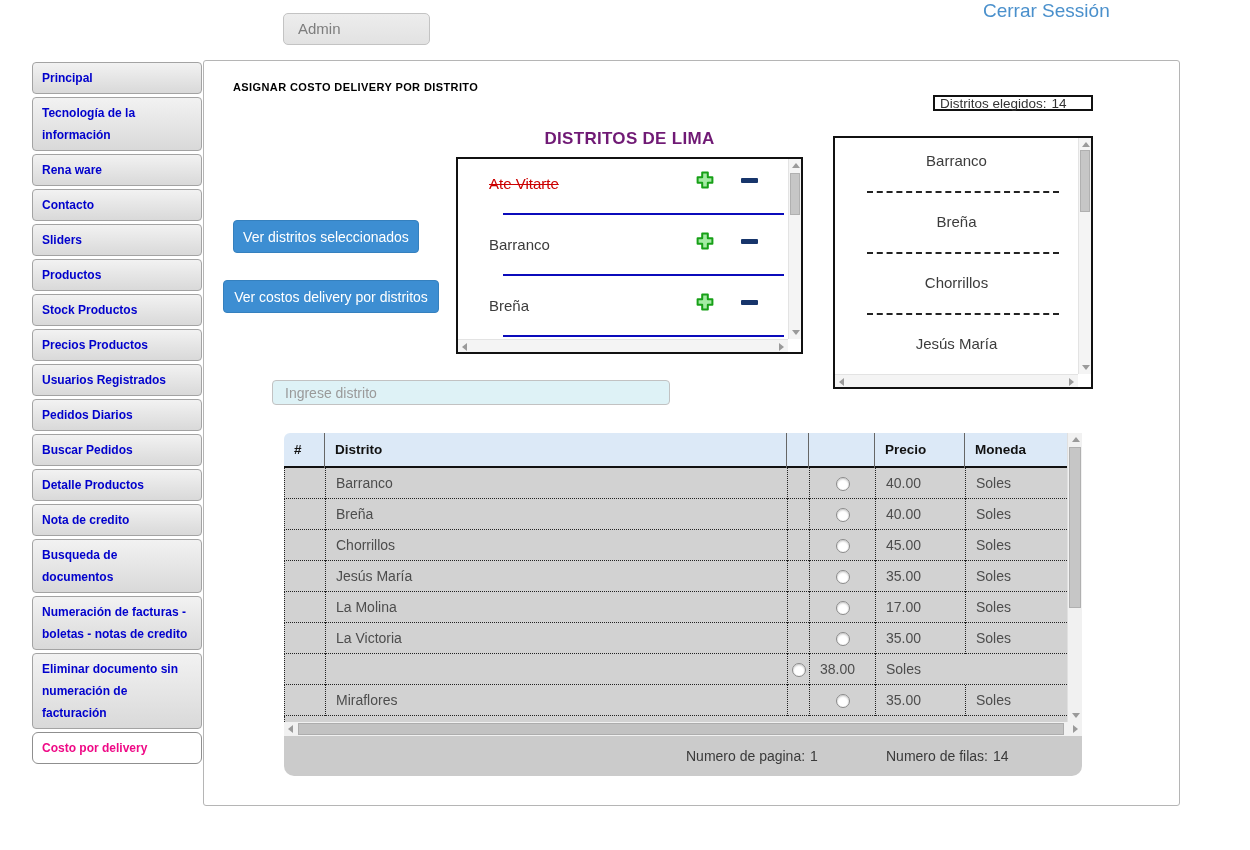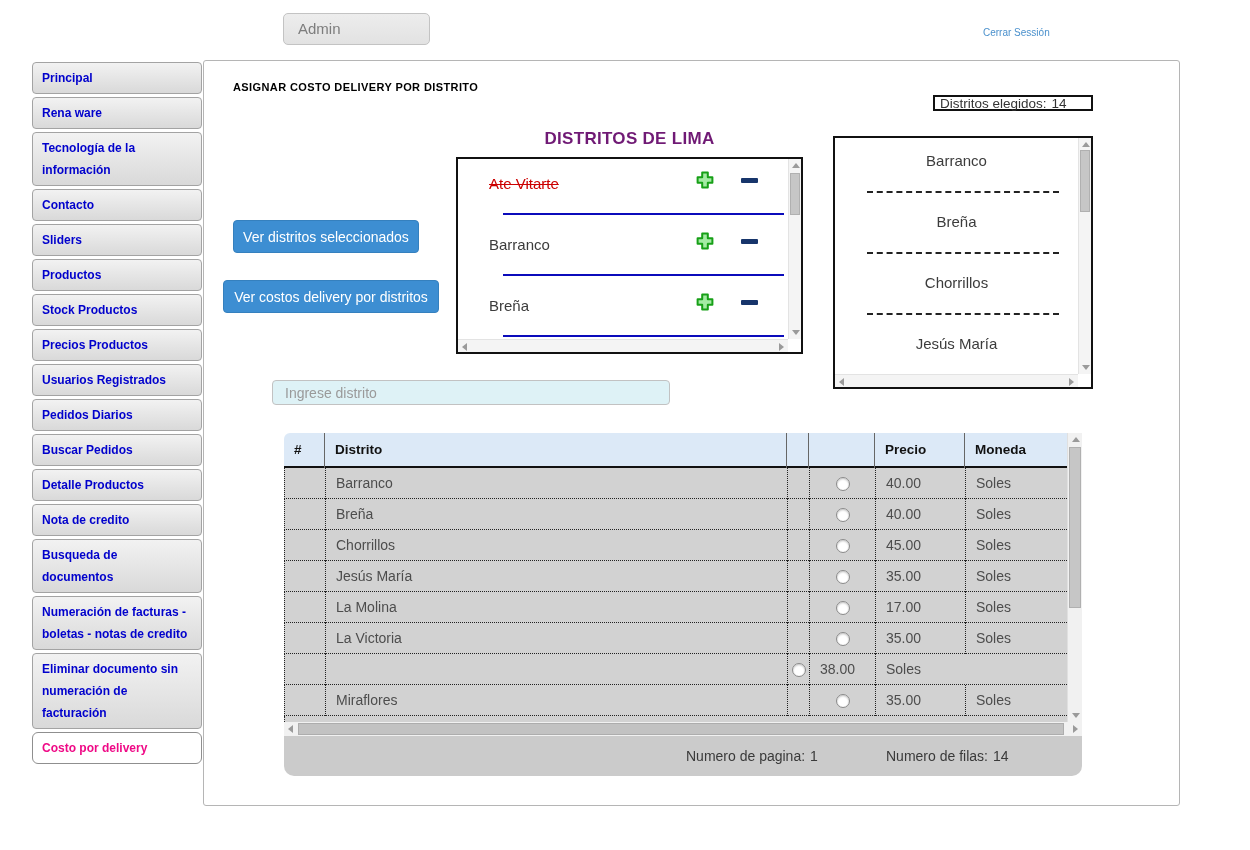--- a/index.html
+++ b/index.html
@@ -8,22 +8,22 @@
   .page { position:relative; width:1250px; height:850px; background:#fff; overflow:hidden; }
 
   
   .admin-box {
     position:absolute; left:283px; top:13px; width:147px; height:32px;
     background:linear-gradient(#ededed,#e2e2e2);
     border:1px solid #c3c3c3; border-radius:5px;
     color:#7d7d7d; font-size:15px; line-height:30px; padding-left:14px;
   }
   .logout {
-    position:absolute; left:983px; top:27px;
-    color:#4a90cc; font-size:10px; cursor:pointer;
+    position:absolute; left:983px; top:0;
+    color:#4a90cc; font-size:19px; cursor:pointer;
   }
 
   
   .sidebar { position:absolute; left:32px; top:62px; width:170px; display:flex; flex-direction:column; gap:3px; }
   .side-item {
     background:linear-gradient(#f2f2f2,#d9d9d9);
     border:1px solid #a3a3a3; border-radius:4px;
     color:#0101cc; font-weight:bold; font-size:12px; line-height:22px;
     padding:4px 9px; cursor:pointer;
   }
@@ -118,22 +118,22 @@
 </head>
 <body>
 
 <div class="page">
 
   <div class="admin-box">Admin</div>
   <div class="logout">Cerrar Sessión</div>
 
   <div class="sidebar">
     <div class="side-item">Principal</div>
+    <div class="side-item">Tecnología de la información</div>
     <div class="side-item">Rena ware</div>
-    <div class="side-item">Tecnología de la información</div>
     <div class="side-item">Contacto</div>
     <div class="side-item">Sliders</div>
     <div class="side-item">Productos</div>
     <div class="side-item">Stock Productos</div>
     <div class="side-item">Precios Productos</div>
     <div class="side-item">Usuarios Registrados</div>
     <div class="side-item">Pedidos Diarios</div>
     <div class="side-item">Buscar Pedidos</div>
     <div class="side-item">Detalle Productos</div>
     <div class="side-item">Nota de credito</div>

